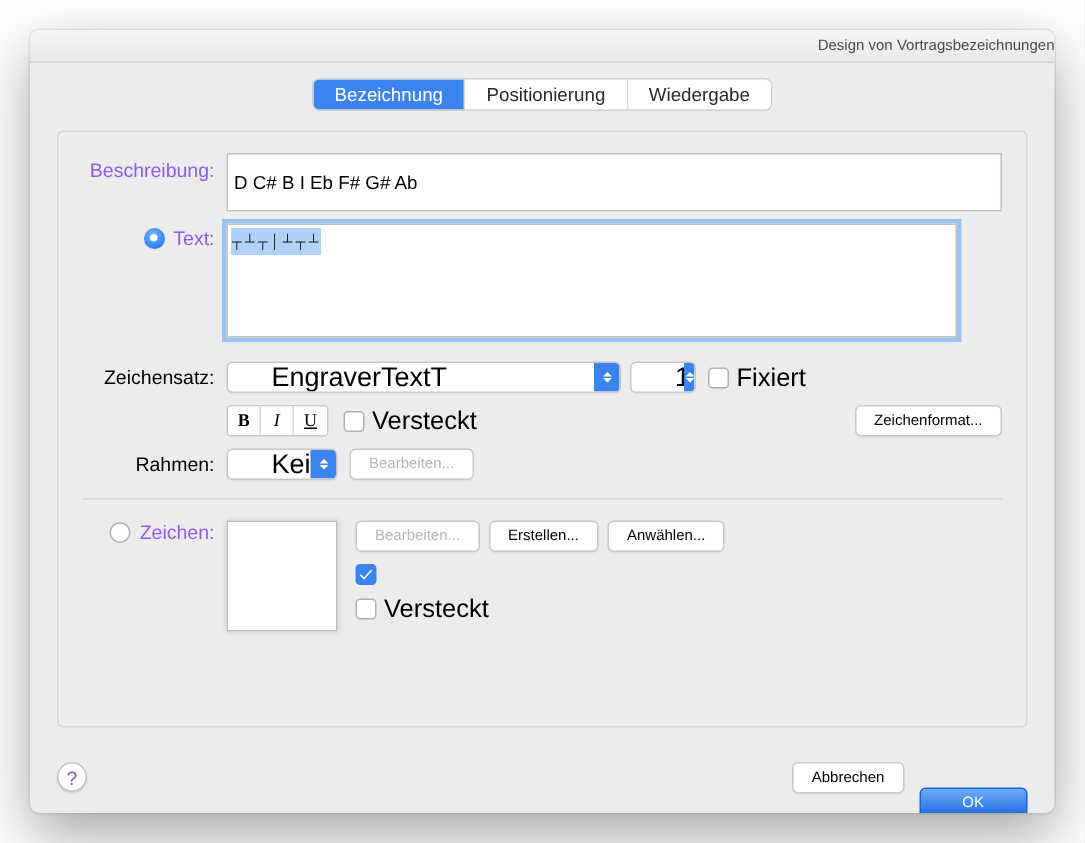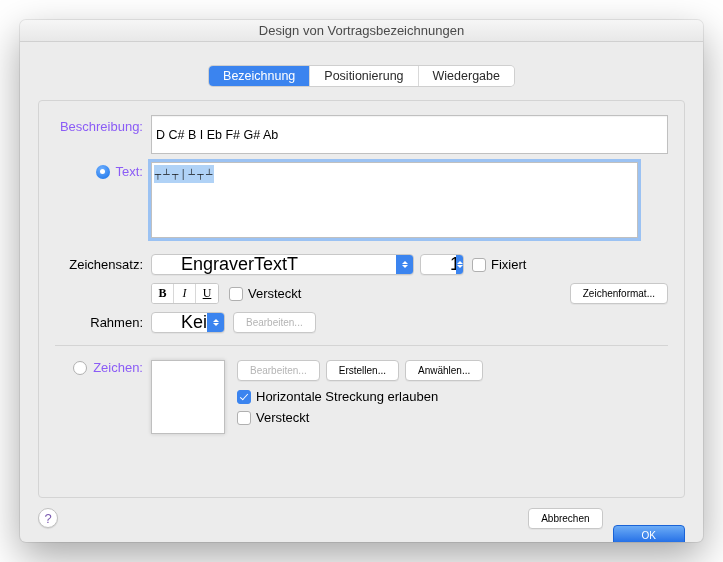--- a/index.html
+++ b/index.html
@@ -14,31 +14,31 @@
   width: 683px;
   height: 522px;
   background: #ececec;
   border-radius: 6px;
   box-shadow: 0 15px 40px rgba(0,0,0,0.35), 0 0 0 1px rgba(0,0,0,0.08);
   position: relative;
   overflow: hidden;
 }
 .titlebar {
   height: 22px;
-  text-align: center;
+  text-align: right;
   line-height: 22px;
-  font-size: 13px;
+  font-size: 10px;
   color: #4a4a4a;
   background: linear-gradient(#f6f6f6, #e8e8e8);
   border-bottom: 1px solid #d0d0d0;
 }
 .segmented {
   display: flex;
   justify-content: center;
-  margin: 24px 0 14px;
+  margin: 11px 0 14px;
 }
 .seg-group { display: inline-flex; border-radius: 4px; overflow: hidden; box-shadow: 0 0 0 1px rgba(0,0,0,0.12); }
 .seg {
   background: #fff;
   border: none;
   padding: 3px 14px;
   font-size: 12.5px;
   color: #2a2a2a;
   border-right: 1px solid #d9d9d9;
   cursor: default;
@@ -183,21 +183,21 @@
 }
 .checkbox.checked::after {
   content: '';
   position: absolute;
   left: 4px; top: 1px;
   width: 3px; height: 7px;
   border: solid #fff;
   border-width: 0 1.8px 1.8px 0;
   transform: rotate(42deg);
 }
-.check-label { font-size: 13px; }
+.check-label { font-size: 17px; }
 .biu {
   display: inline-flex;
   border: 1px solid #c8c8c8;
   border-radius: 3px;
   background: #fff;
   overflow: hidden;
   height: 21px;
 }
 .biu button {
   width: 22px;
@@ -354,21 +354,20 @@
       <div style="display:flex; gap:12px;">
         <div class="zeichen-preview"></div>
         <div>
           <div style="display:flex; gap:6px; margin-bottom:8px;">
             <button class="mac-btn disabled">Bearbeiten...</button>
             <button class="mac-btn">Erstellen...</button>
             <button class="mac-btn">Anwählen...</button>
           </div>
           <div style="display:flex; align-items:center; margin-bottom:6px;">
             <div class="checkbox checked"></div>
-            <span class="check-label">Horizontale Streckung erlauben</span>
           </div>
           <div style="display:flex; align-items:center;">
             <div class="checkbox"></div>
             <span class="check-label">Versteckt</span>
           </div>
         </div>
       </div>
     </div>
 
   </div>

